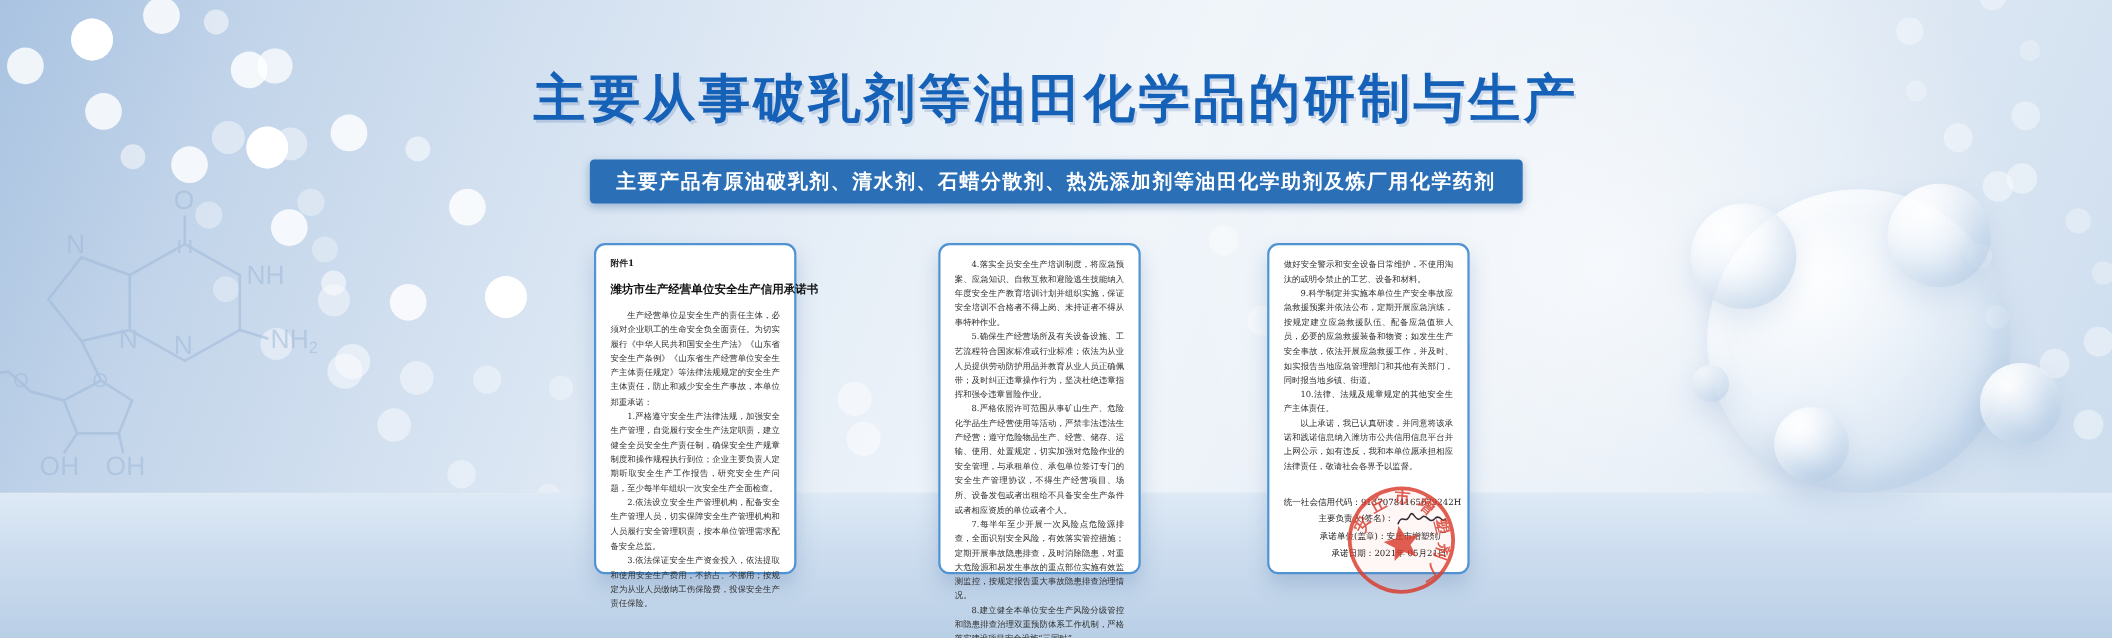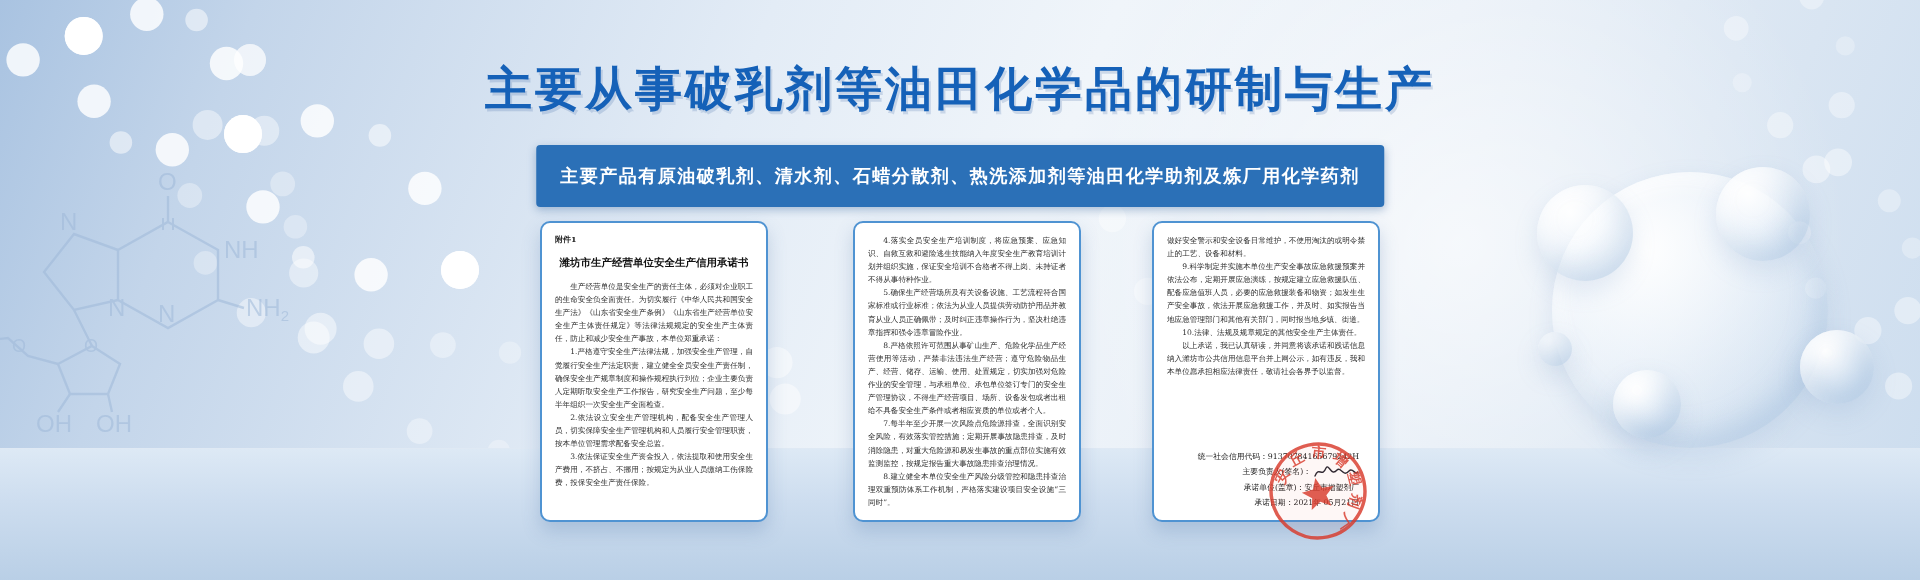--- a/index.html
+++ b/index.html
@@ -24,24 +24,24 @@
   .b3{left:1716px;top:167px;width:94px;height:94px;}
   .b4{left:1800px;top:330px;width:74px;height:74px;}
   .b5{left:1613px;top:370px;width:68px;height:68px;}
   .b6{left:1538px;top:332px;width:34px;height:34px;}
   
   .title{position:absolute;left:0;right:0;top:54px;margin:4px;text-align:center;
     font-size:47px;font-weight:bold;color:#1561b8;letter-spacing:3px;
     text-shadow:2px 3px 0 rgba(21,70,140,.16);}
   .subtitle{position:absolute;top:145px;left:50%;transform:translateX(-50%);
     background:#2b70b7;color:#ffffff;font-size:18px;font-weight:bold;letter-spacing:1.5px;
-    padding:19px 24px;border-radius:4px;white-space:nowrap;
+    padding:8px 24px;border-radius:4px;white-space:nowrap;
     box-shadow:0 3px 8px rgba(40,90,150,.35);}
   
-  .card{position:absolute;top:221px;width:228px;height:301px;box-sizing:border-box;
+  .card{position:absolute;top:221px;width:184px;height:301px;box-sizing:border-box;
     background:#ffffff;border:2px solid #4f93d2;border-radius:10px;
     padding:11px 13px 10px 13px;display:flex;flex-direction:column;
     box-shadow:0 9px 18px rgba(70,110,165,.25);
     font-family:"DejaVu Serif","Liberation Serif",serif;color:#2e2e2e;}
   .card.c1{left:540px;} .card.c2{left:853px;} .card.c3{left:1152px;}
   .attach{font-size:8px;font-weight:bold;color:#1c1c1c;margin:0 0 9px 0;}
   .doc-title{font-size:10.5px;font-weight:bold;color:#111;text-align:center;
     margin:2px 0 10px 0;white-space:nowrap;letter-spacing:0;}
   .card p{margin:0;font-size:7.6px;line-height:13.1px;text-align:justify;text-indent:2em;}
   .card p.noindent{text-indent:0;}

